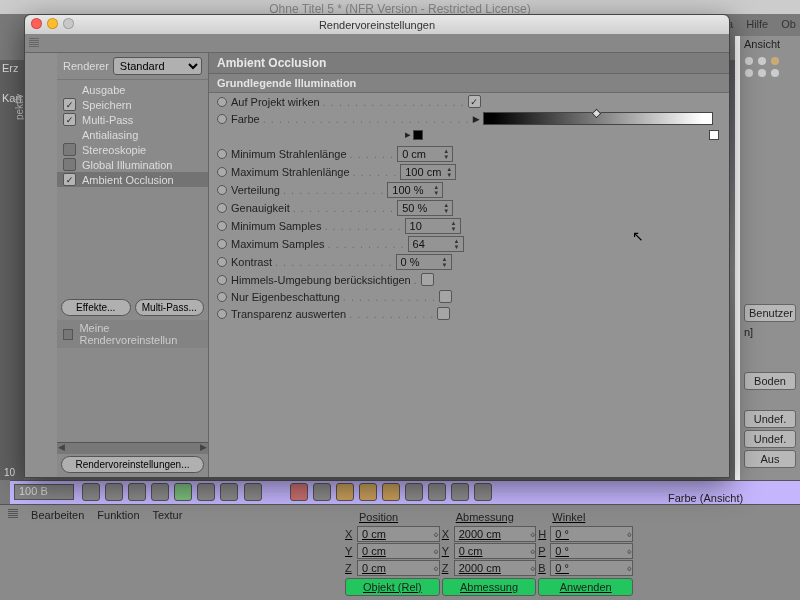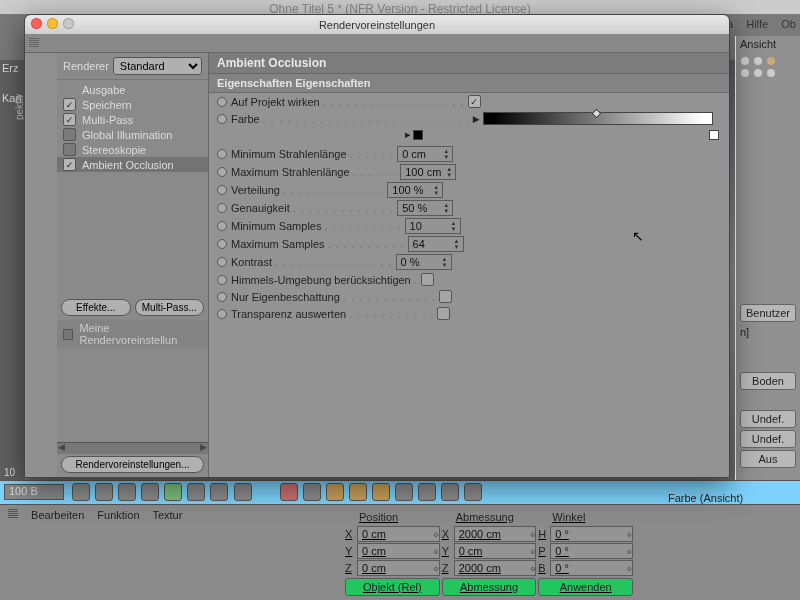--- a/index.html
+++ b/index.html
@@ -2,27 +2,27 @@
 <html><head>
 <meta charset="utf-8">
 <style>
   * { box-sizing: border-box; margin: 0; padding: 0; font-family: "Lucida Grande", Arial, sans-serif; font-size: 11px; }
   body { background: #8a8a8a; width: 800px; height: 600px; overflow: hidden; position: relative; }
   .bg-app { position: absolute; inset: 0; background: #7a7a7a; }
   .bg-title { position:absolute; top:2px; left:0; right:0; text-align:center; color:#888; font-size:12px; }
   .bg-menubar { position:absolute; top:0; left:0; right:0; height:14px; background:#cccccc; }
   .bg-menu-right { position:absolute; top:18px; right:4px; font-size:11px; color:#333; }
   .bg-menu-right span { margin-left:10px; }
-  .bg-right-panel { position:absolute; top:36px; right:0; width:65px; bottom:0; background:#909090; border-left:1px solid #ffffff; }
+  .bg-right-panel { position:absolute; top:36px; right:0; width:65px; bottom:0; background:#909090; border-left:5px solid #ffffff; }
   .bg-right-panel .lbl { display:block; padding:2px 4px; color:#222; font-size:11px; }
   .bg-right-panel .btn { display:block; margin:2px 4px; padding:2px 4px; background:#b8b8b8; border:1px solid #666; border-radius:3px; color:#222; text-align:center; }
   .bg-left { position:absolute; top:60px; left:0; width:24px; bottom:120px; background:#606060; }
   .bg-left .rot { transform:rotate(-90deg); transform-origin:left top; position:absolute; top:60px; left:14px; color:#ccc; font-size:10px; white-space:nowrap; }
   .bg-viewport { position:absolute; top:60px; left:24px; right:65px; bottom:120px; background:linear-gradient(#5c5c64 0%, #8c8c8c 50%, #6a6a6a 100%); }
-  .bg-timeline { position:absolute; left:0; right:0; bottom:96px; height:24px; background:#7dd3fc; border-top:1px solid #555;margin-top:28px; }
+  .bg-timeline { position:absolute; left:10px; right:0; bottom:96px; height:24px; background:#c4b5fd; border-top:1px solid #555;margin-top:28px; }
   .bg-timeline .tbtn { display:inline-block; width:18px; height:18px; margin:2px 1px; background:#8c8c8c; border:1px solid #555; border-radius:3px; vertical-align:middle; }
   .bg-timeline .play { background:#7ec07e; }
   .bg-timeline .rec { background:#cc7070; }
   .bg-timeline .field { display:inline-block; width:60px; height:16px; background:#888; border:1px solid #555; margin:2px 4px; color:#ddd; padding:0 4px; }
   .bg-bottom { position:absolute; left:0; right:0; bottom:0; height:96px; background:#8a8a8a; border-top:1px solid #555; }
   .bg-bottom .tabs { padding:4px 8px; color:#222; }
   .bg-bottom .tabs span { margin-right:10px; }
   .coord-panel { position:absolute; left:345px; bottom:4px; width:290px;text-decoration:underline; }
   .coord-panel .hdr { display:flex; color:#222; font-size:11px; }
   .coord-panel .hdr span { flex:1; padding:2px; }
@@ -226,26 +226,30 @@
           </li>
           <li>
             <span class="cb">✓</span>
             <span>Speichern</span>
           </li>
           <li>
             <span class="cb">✓</span>
             <span>Multi-Pass</span>
           </li>
           <li>
+            <span class="cb" style="visibility: hidden;"></span>
+            <span>Antialiasing</span>
+          </li>
+          <li>
+            <span class="cb off"></span>
+            <span>Stereoskopie</span>
+          </li>
+          <li>
             <span class="cb off"></span>
             <span>Global Illumination</span>
-          </li>
-          <li>
-            <span class="cb off"></span>
-            <span>Stereoskopie</span>
           </li>
           <li class="sel">
             <span class="cb">✓</span>
             <span>Ambient Occlusion</span>
           </li>
         </ul>
       <div class="spacer"></div>
       <div class="btns">
         <button>Effekte...</button>
         <button>Multi-Pass...</button>
@@ -253,21 +257,21 @@
       <div class="presets">
         <span class="sq"></span>
         <span>Meine Rendervoreinstellun</span>
       </div>
       <div style="height:90px;"></div>
       <div class="hscroll"></div>
       <div class="footer-btn"><button>Rendervoreinstellungen...</button></div>
     </div>
     <div class="content">
       <h1>Ambient Occlusion</h1>
-      <h2>Eigenschaften Eigenschaften</h2>
+      <h2>Grundlegende Illumination</h2>
 
       <div class="prop">
         <span class="disc"></span>
         <span class="plabel">Auf Projekt wirken</span>
         <span class="dots">. . . . . . . . . . . . . . . . . .</span>
         <span class="chk">✓</span>
       </div>
 
       <div class="prop">
         <span class="disc"></span>

